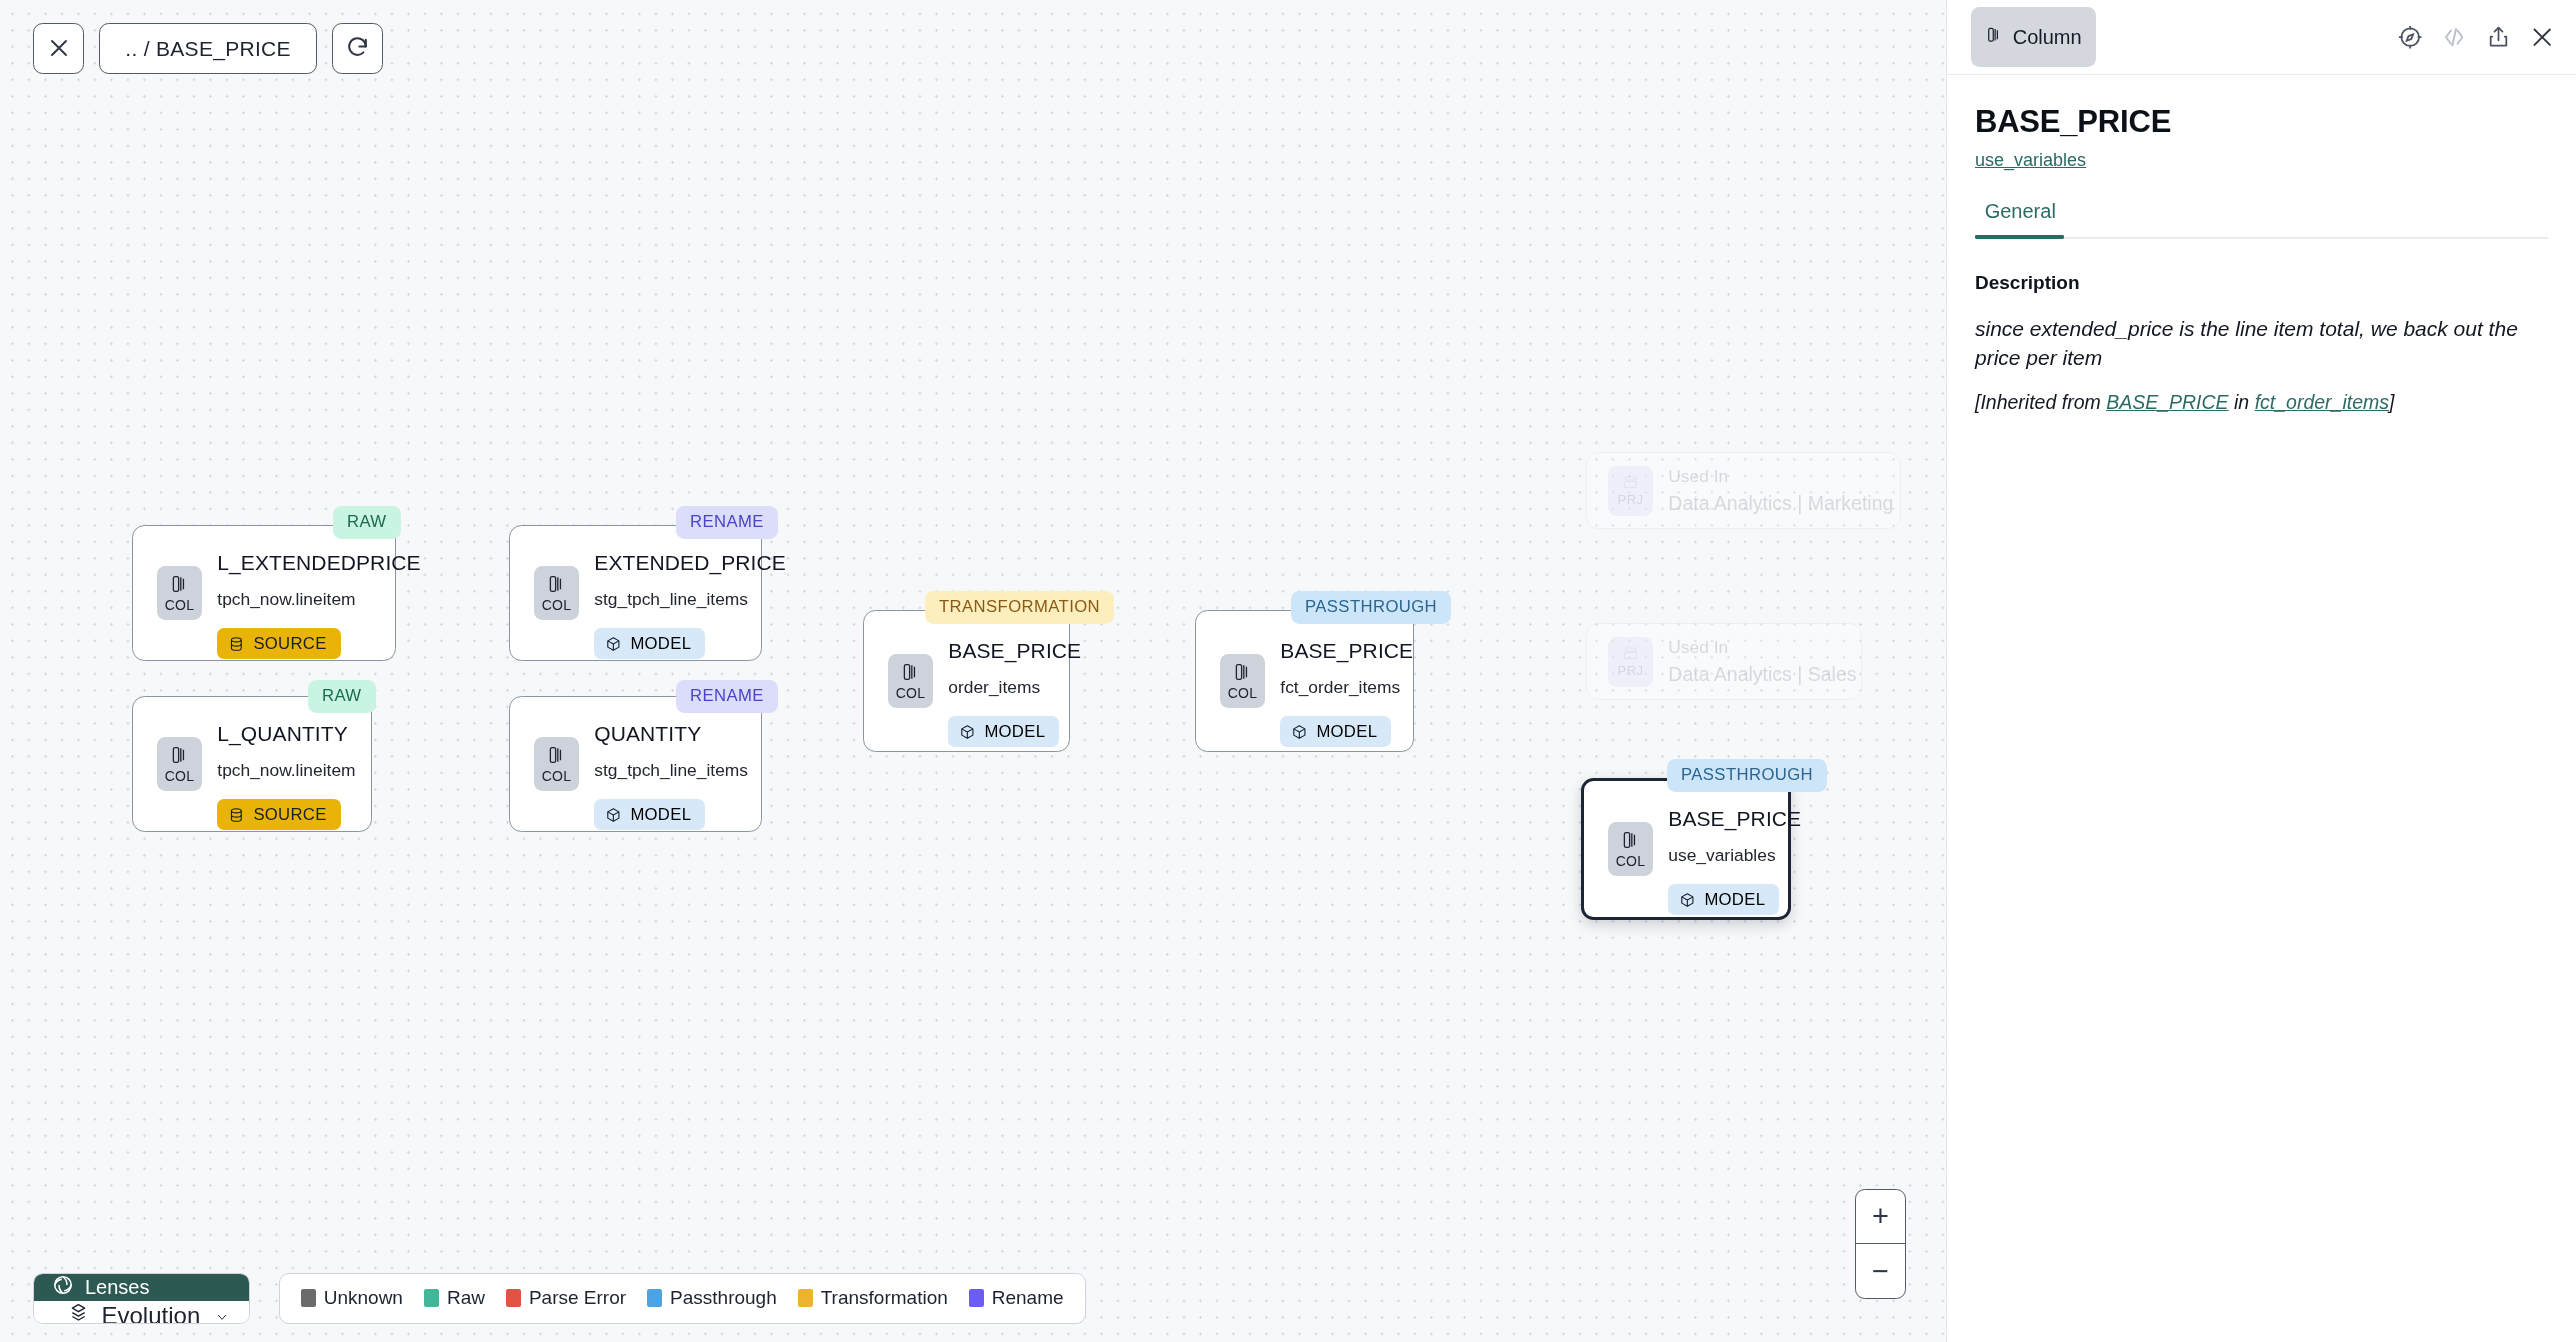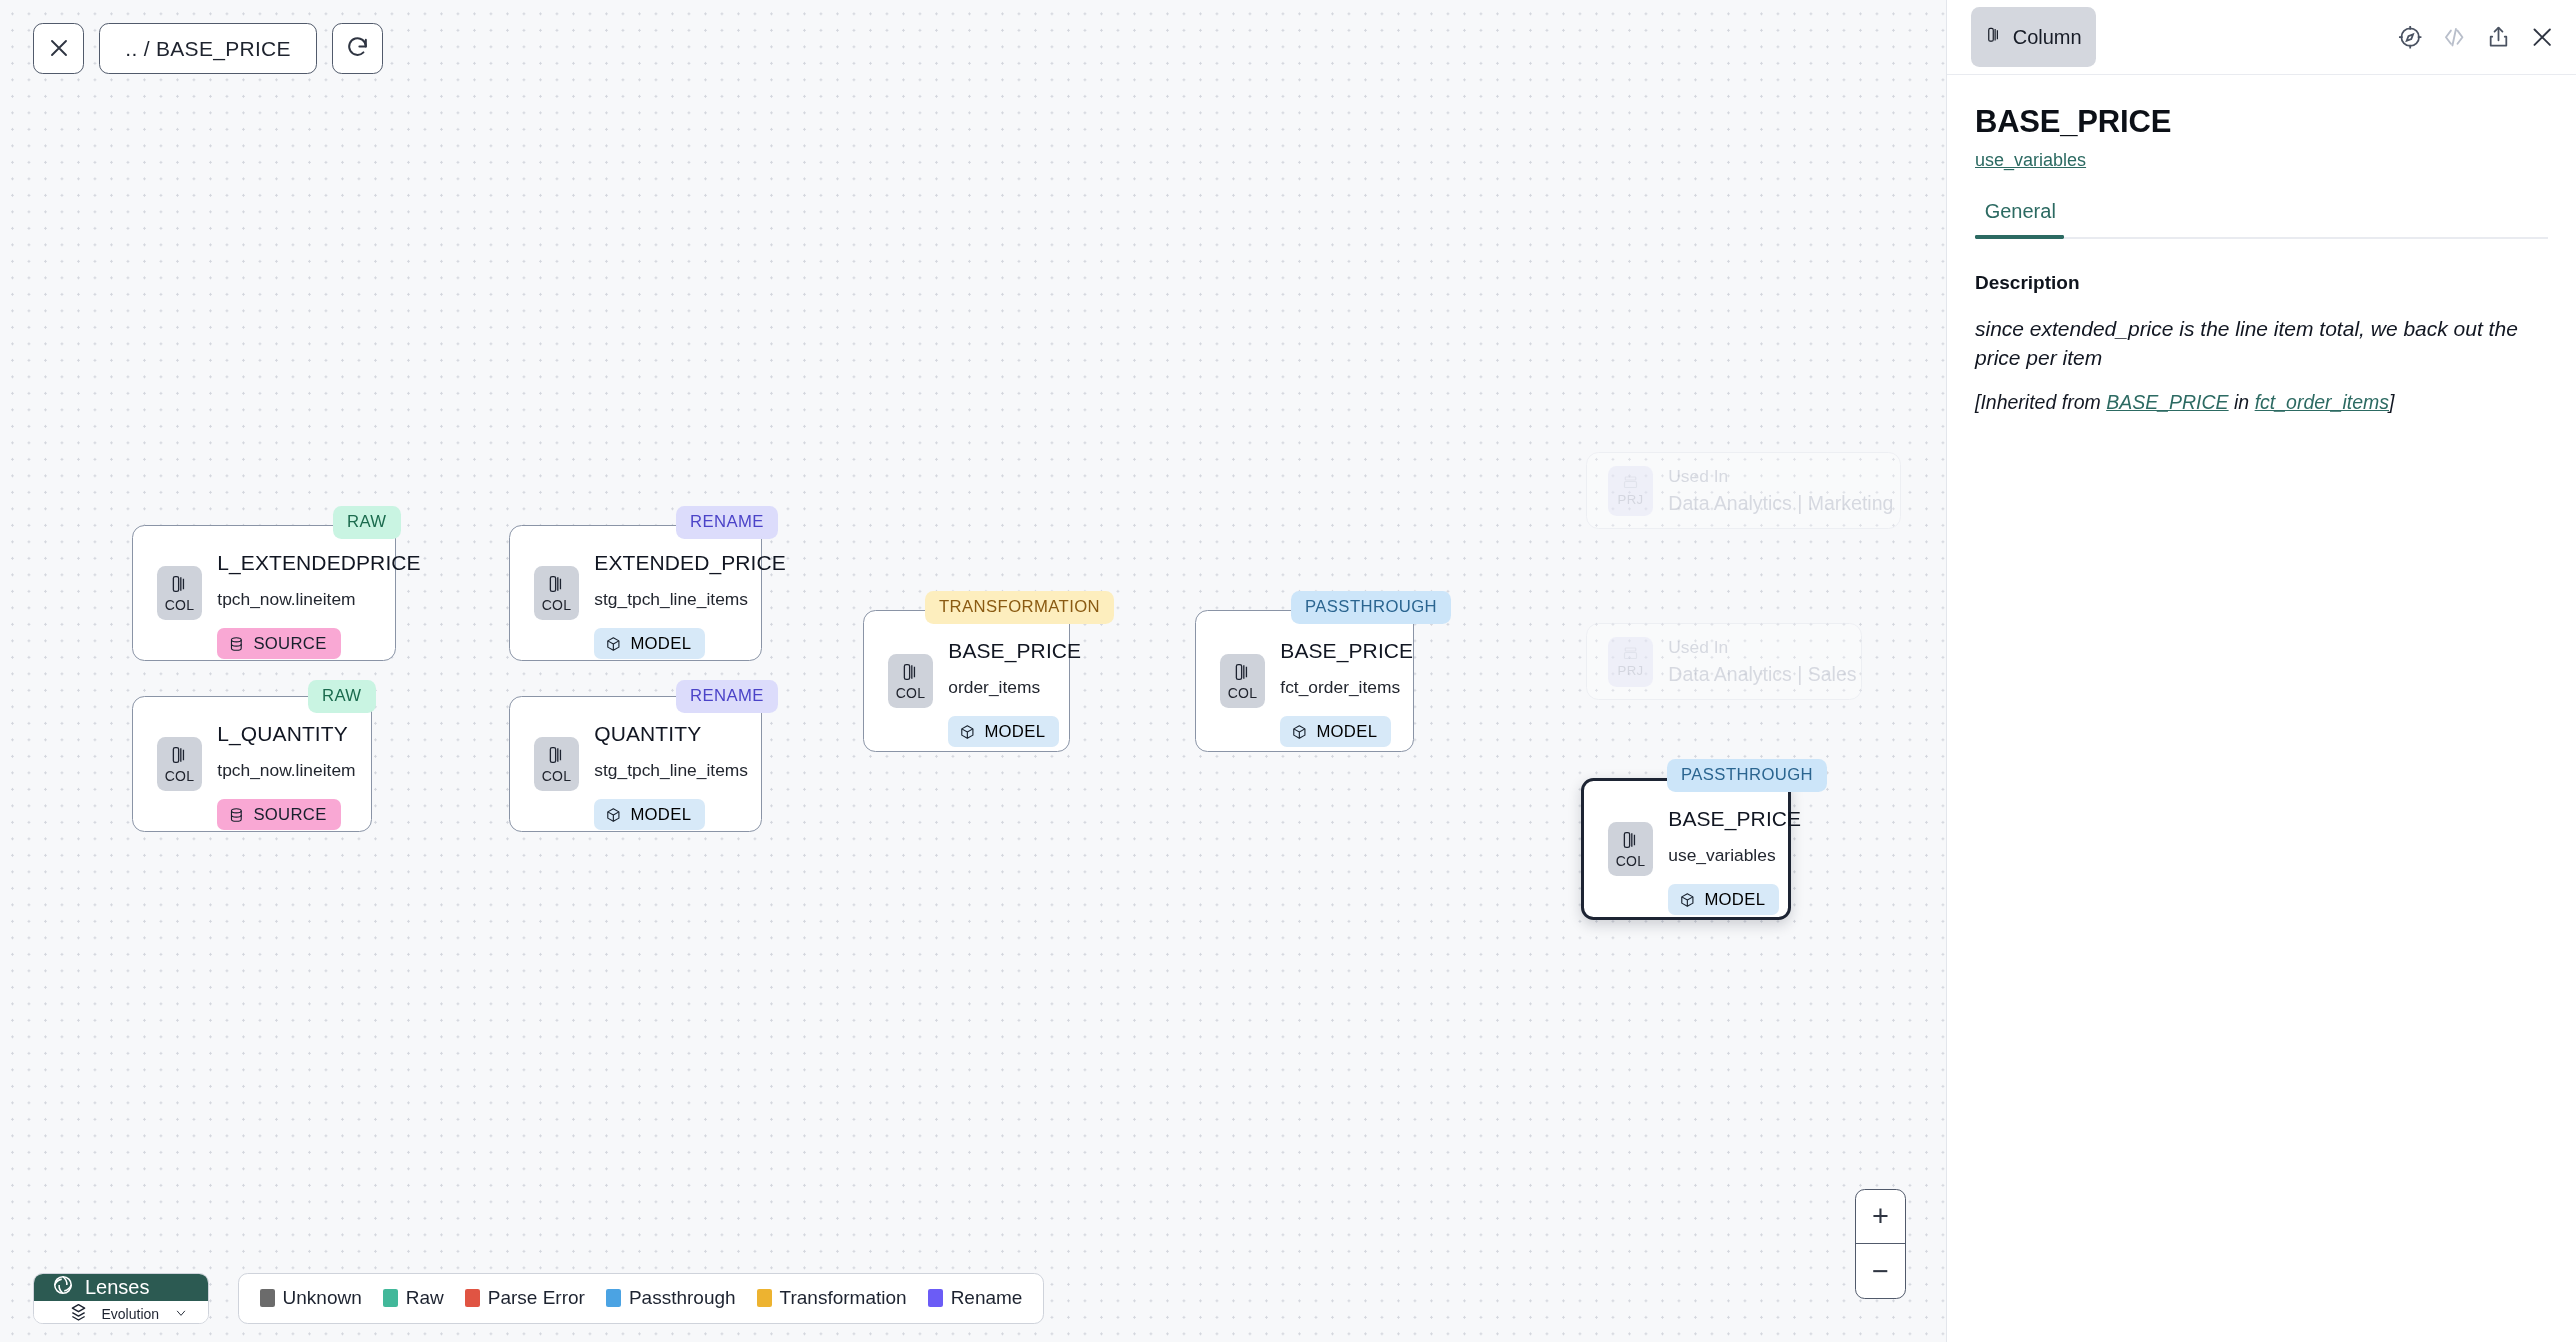--- a/index.html
+++ b/index.html
@@ -65,21 +65,21 @@
   .node-chip {
     margin-top: 4.2px;
     align-self: flex-start;
     display: inline-flex; align-items: center; gap: 8.4px;
     padding: 5.6px 14px 5.6px 11px;
     border-radius: 7px;
     font-size: 16.7px;
     letter-spacing: 0.3px;
     white-space: nowrap;
   }
-  .chip-source { background: #f9a8d4; color: #17202c; }
+  .chip-source { background: #eab308; color: #17202c; }
   .chip-model  { background: #d7e9f8; color: #000000; }
 
   .badge {
     position: absolute;
     border-radius: 8.4px;
     padding: 6.3px 14px;
     font-size: 16.7px;
     letter-spacing: 0.4px;
     z-index: 30;
     white-space: nowrap;
@@ -134,21 +134,21 @@
     flex-direction: column;
   }
   .lens-btn {
     background: #2c5a52; color: #ffffff;
     display: flex; align-items: center; gap: 11px;
     padding: 0 18px; font-size: 20px; cursor: pointer;
   }
   .evo-btn {
     background: #fff; color: #1d2330;
     display: flex; align-items: center; gap: 12.5px;
-    padding: 0 18px 0 34px; font-size: 14px; cursor: pointer;
+    padding: 0 18px 0 34px; font-size: 24px; cursor: pointer;
   }
   .legend {
     display: flex; align-items: center; gap: 21px;
     border: 1.4px solid #cfd3db; border-radius: 9.7px; background: #fff;
     height: 51px; padding: 0 21px;
   }
   .legend-item { display: flex; align-items: center; gap: 7.7px; font-size: 19px; color: #1d2330; white-space: nowrap; cursor: pointer; }
   .swatch { width: 15.3px; height: 18px; border-radius: 2.1px; flex: 0 0 15.3px; }
 
   

